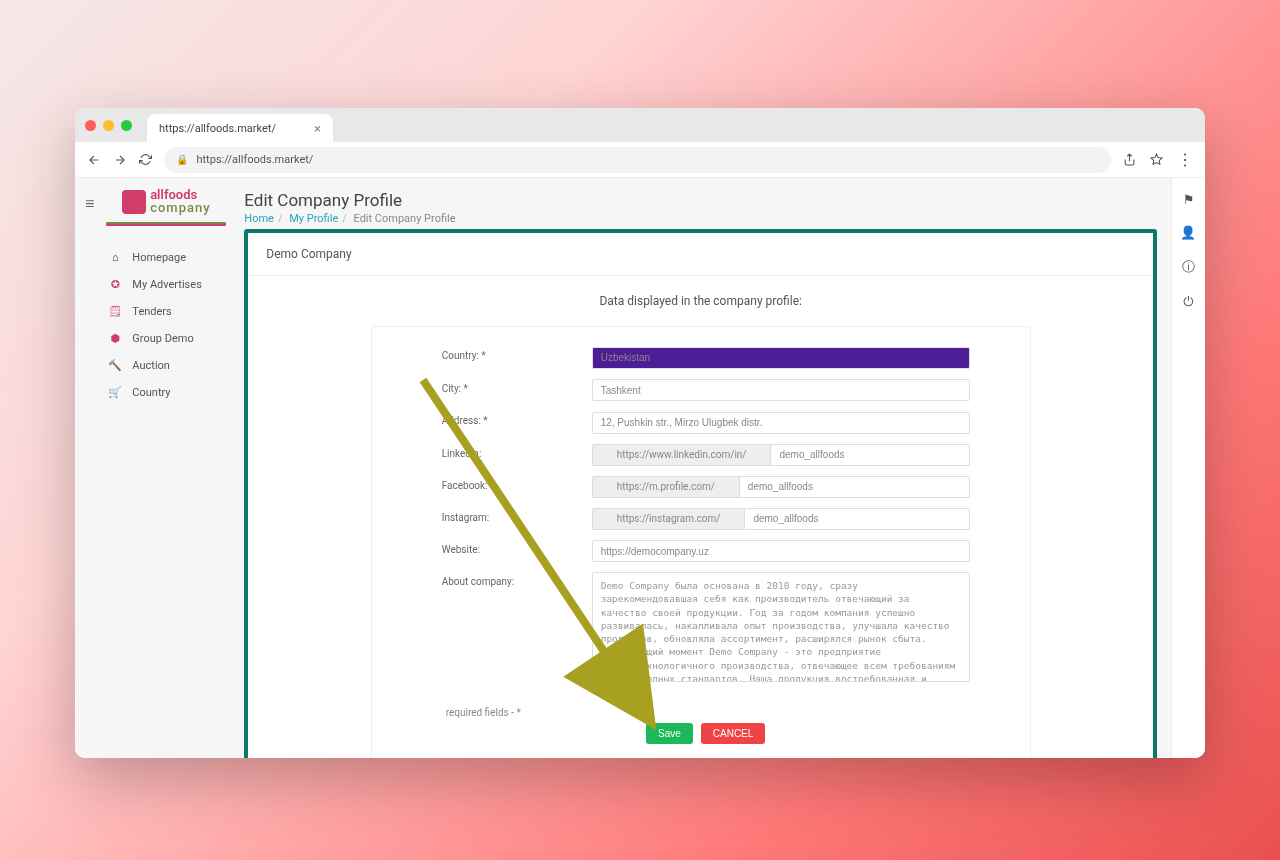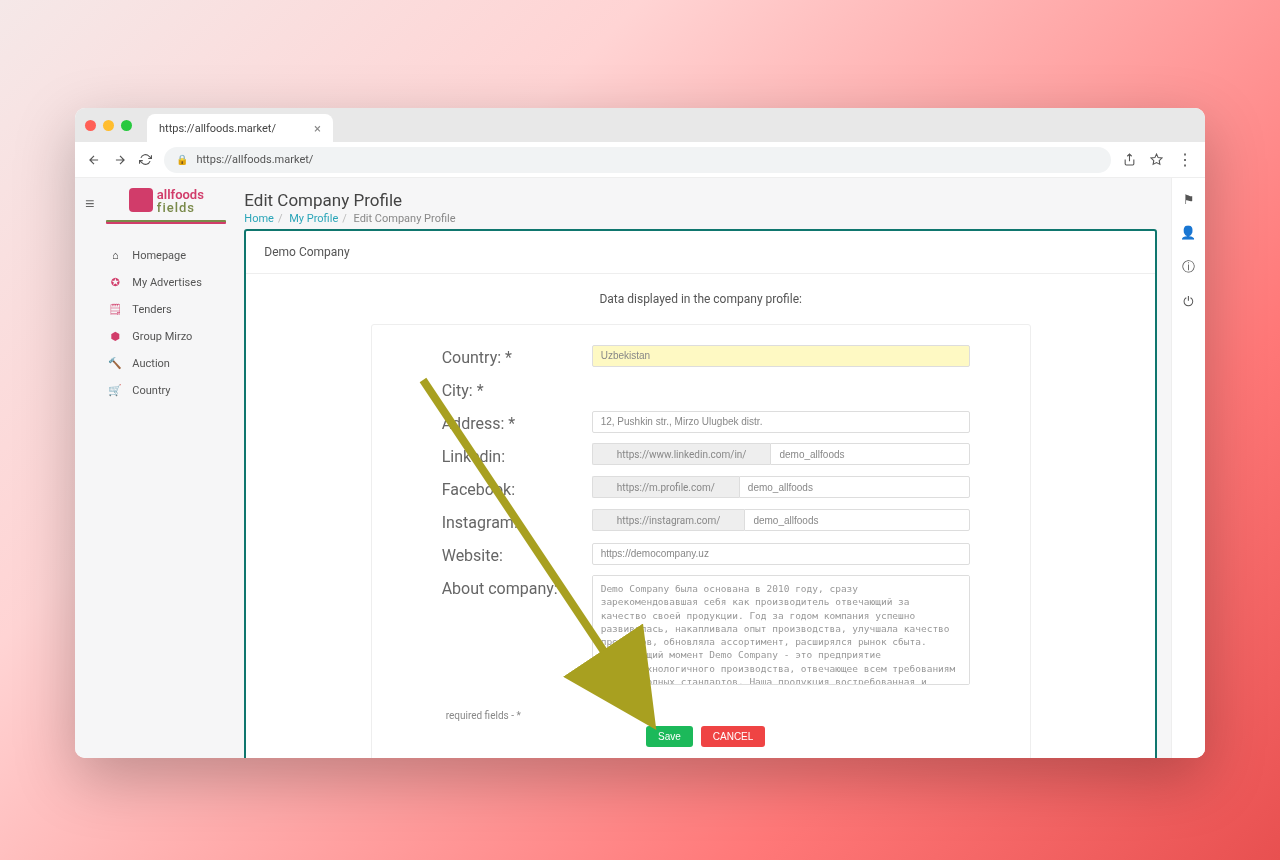--- a/index.html
+++ b/index.html
@@ -72,21 +72,21 @@
   gap: 8px;
 }
 .lock-icon { color: #777; font-size: 10px; }
 .addr-right { display: flex; gap: 14px; color: #666; }
 .app-body { flex: 1; display: flex; background: #f6f6f7; overflow: hidden; }
 .hamburger { padding: 16px 8px 0 10px; color: #666; cursor: pointer; }
 .sidebar { width: 128px; padding: 10px 0; }
 .logo { padding: 0 4px 6px; text-align: center; }
 .logo-box {
   display: inline-flex;
-  align-items: flex-start;
+  align-items: flex-end;
   gap: 4px;
 }
 .logo-icon {
   width: 24px; height: 24px; background: #d13c6a; border-radius: 4px;
   display: inline-block;
 }
 .logo-text { font-size: 13px; line-height: 1; text-align: left; }
 .logo-text .t1 { color: #d13c6a; font-weight: 600; }
 .logo-text .t2 { color: #7a8a4a; font-weight: 500; letter-spacing: 1px; }
 .logo-underline { height: 4px; margin-top: 4px; background: linear-gradient(to bottom,#7a8a4a 50%,#d13c6a 50%); border-radius:1px;}
@@ -102,51 +102,51 @@
 }
 .nav-item .ni { width: 14px; text-align: center; color: #d13c6a; }
 .nav-item:first-child .ni { color: #333; }
 .content { flex: 1; padding: 12px 14px; overflow: auto; }
 .page-title { font-size: 17px; color: #444; margin-bottom: 2px; }
 .breadcrumb { font-size: 11px; color: #888; margin-bottom: 4px; }
 .breadcrumb a { color: #2aa5b8; text-decoration: none; }
 .breadcrumb .sep { margin: 0 4px; color: #bbb; }
 .card {
   background: #fff;
-  border: 2px solid #0f766e;
+  border: 4px solid #0f766e;
   border-radius: 3px;
 }
 .card-header {
   padding: 14px 18px;
   font-size: 12px;
   color: #555;
   border-bottom: 1px solid #eee;
 }
 .section-title { text-align: center; font-size: 12px; color: #555; padding: 18px 0; }
 .form-area {
   width: 660px;
   margin: 0 auto 20px;
   border: 1px solid #eee;
   border-radius: 3px;
   padding: 14px 60px 14px 70px;
   position: relative;
 }
 .form-row { display: flex; align-items: flex-start; padding: 5px 0; gap: 20px; }
-.form-label { width: 130px; font-size: 16px; color: #666; padding-top: 4px; }
+.form-label { width: 130px; font-size: 10px; color: #666; padding-top: 4px; }
 .form-field { flex: 1; }
 .input, .prefix-input {
   width: 100%;
   height: 22px;
   border: 1px solid #ddd;
   border-radius: 2px;
   padding: 0 8px;
   font-size: 10px;
   color: #888;
 }
-.input.readonly { background: #fef9c3; }
+.input.readonly { background: #4c1d95; }
 .textarea {
   width: 100%;
   height: 110px;
   border: 1px solid #ddd;
   border-radius: 2px;
   padding: 6px 8px;
   font-size: 9.5px;
   color: #999;
   line-height: 1.4;
   resize: none;
@@ -238,41 +238,41 @@
     </div>
   </div>
   <div class="app-body">
     <div class="hamburger">≡</div>
     <div class="sidebar">
       <div class="logo">
         <div class="logo-box">
           <span class="logo-icon"></span>
           <div class="logo-text">
             <div class="t1">allfoods</div>
-            <div class="t2">fields</div>
+            <div class="t2">company</div>
           </div>
         </div>
         <div class="logo-underline"></div>
       </div>
       <div class="nav-list">
         <div class="nav-item">
             <span class="ni">⌂</span>
             <span>Homepage</span>
           </div>
         <div class="nav-item">
             <span class="ni">✪</span>
             <span>My Advertises</span>
           </div>
         <div class="nav-item">
             <span class="ni">🗒</span>
             <span>Tenders</span>
           </div>
         <div class="nav-item">
             <span class="ni">⬢</span>
-            <span>Group Mirzo</span>
+            <span>Group Demo</span>
           </div>
         <div class="nav-item">
             <span class="ni">🔨</span>
             <span>Auction</span>
           </div>
         <div class="nav-item">
             <span class="ni">🛒</span>
             <span>Country</span>
           </div>
       </div>
@@ -287,20 +287,21 @@
       <div class="card">
         <div class="card-header">Demo Company</div>
         <div class="section-title">Data displayed in the company profile:</div>
         <div class="form-area">
           <div class="form-row">
             <div class="form-label">Country: *</div>
             <div class="form-field"><input class="input readonly" readonly="" value="Uzbekistan" style=""></div>
           </div>
           <div class="form-row">
             <div class="form-label">City: *</div>
+            <div class="form-field"><input class="input" value="Tashkent" style=""></div>
           </div>
           <div class="form-row">
             <div class="form-label">Address: *</div>
             <div class="form-field"><input class="input" value="12, Pushkin str., Mirzo Ulugbek distr." style=""></div>
           </div>
           <div class="form-row">
             <div class="form-label">Linkedin:</div>
             <div class="form-field">
                 <div class="prefix-group">
                   <span class="prefix">https://www.linkedin.com/in/</span>

